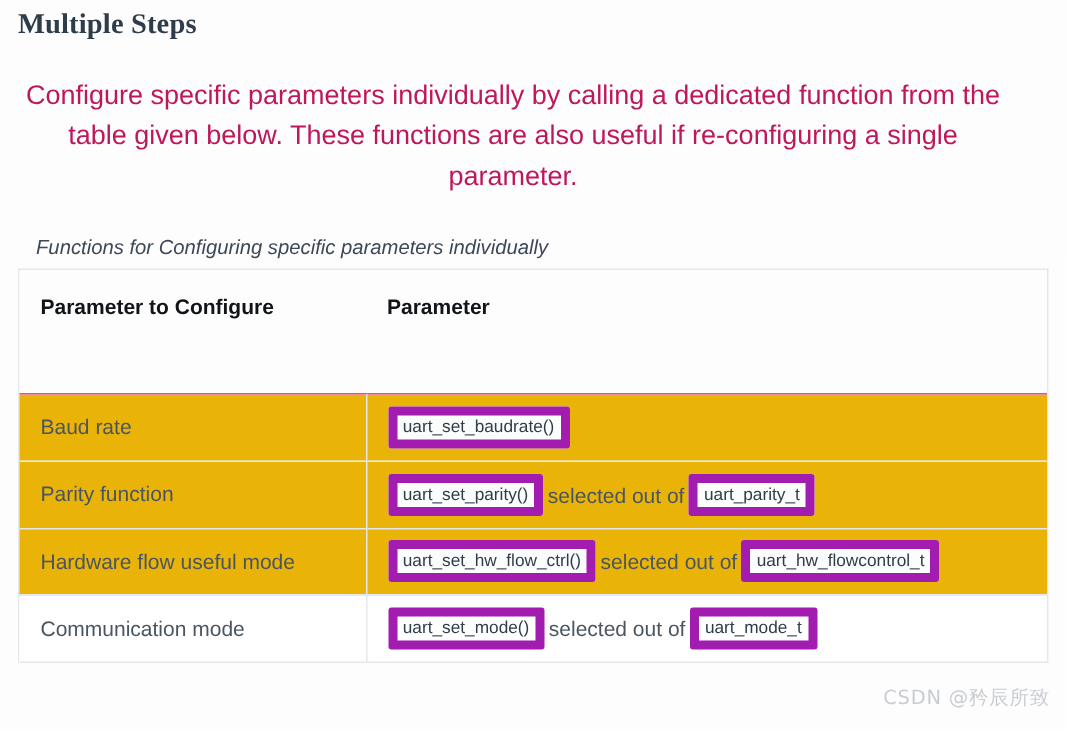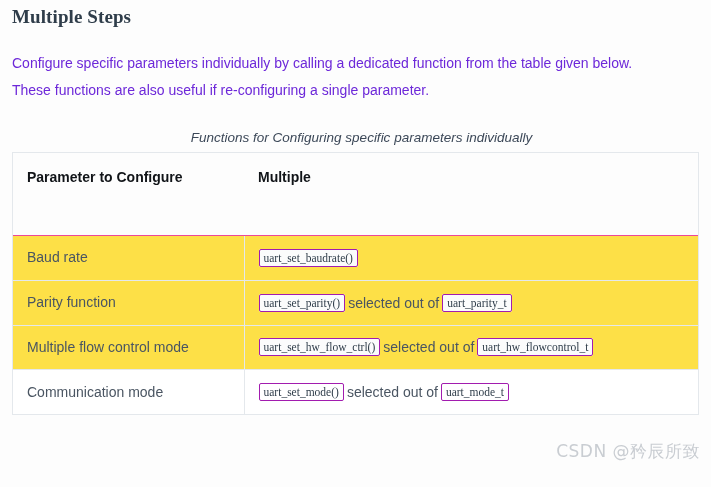--- a/index.html
+++ b/index.html
@@ -25,30 +25,30 @@
   .heading {
     font-family: "Liberation Serif", serif;
     font-weight: bold;
     font-size: 19px;
     color: #2f3d4a;
     margin: 0;
     padding-top: 6px;
     letter-spacing: 0.1px;
   }
   .intro {
-    font-size: 14px;
+    font-size: 18px;
     line-height: 27px;
-    color: #6d28d9;
+    color: #be185d;
     margin: 22px 0 0 0;
     max-width: 660px;
+    text-align: center;
   }
   .table-caption {
     font-size: 13.5px;
     font-style: italic;
-    text-align: center;
     color: #3c4858;
     margin-top: 26px;
     margin-bottom: 7px;
     padding-left: 12px;
   }
   .tbl-wrap {
     border: 1px solid #e4e8ec;
     border-bottom: none;
     background: #ffffff;
     width: 687px;
@@ -78,31 +78,31 @@
     padding: 11px 14px;
     border-bottom: 1px solid #e4e8ec;
     vertical-align: middle;
     line-height: 21px;
   }
   table.params td.param-cell {
     border-right: 1px solid #e4e8ec;
     width: 203px;
   }
   table.params tbody tr.odd td {
-    background: #fde047;
+    background: #eab308;
   }
   table.params tbody tr.even td {
     background: #ffffff;
   }
   code.inline {
-    font-family: Liberation Serif, serif;
+    font-family: Liberation Sans, sans-serif;
     font-size: 11.5px;
     color: #2f3d4a;
     background: #ffffff;
-    border: 1px solid #a21caf;
+    border: 6px solid #a21caf;
     border-radius: 2px;
     padding: 2px 4px;
     white-space: nowrap;
     vertical-align: middle;
   }
   tr.odd code.inline {
     background: #fbfcfc;
   }
   .sel-text {
     font-size: 14px;
@@ -110,22 +110,22 @@
     padding: 0 3px;
     vertical-align: middle;
   }
   .fn-cell-inner {
     display: block;
     white-space: nowrap;
   }
   .watermark {
     position: absolute;
     right: 11px;
-    bottom: 24px;
-    font-size: 17px;
+    bottom: 13px;
+    font-size: 13px;
     color: #c9cdd2;
     font-family: "DejaVu Sans", sans-serif;
     letter-spacing: 0.5px;
     pointer-events: none;
     user-select: none;
   }
 </style>
 </head>
 <body>
 
@@ -135,21 +135,21 @@
 
   <p class="intro">Configure specific parameters individually by calling a dedicated function from the table given below. These functions are also useful if re-configuring a single parameter.</p>
 
   <div class="table-caption">Functions for Configuring specific parameters individually</div>
 
   <div class="tbl-wrap">
     <table class="params">
       <thead>
         <tr>
           <th class="col-param">Parameter to Configure</th>
-          <th class="col-fn">Multiple</th>
+          <th class="col-fn">Parameter</th>
         </tr>
       </thead>
       <tbody>
 
         <tr class="odd">
           <td class="param-cell">Baud rate</td>
           <td class="fn-cell">
             <span class="fn-cell-inner">
               <code class="inline">uart_set_baudrate()</code>
             </span>
@@ -161,21 +161,21 @@
           <td class="param-cell">Parity function</td>
           <td class="fn-cell">
             <span class="fn-cell-inner">
               <code class="inline">uart_set_parity()</code><span class="sel-text">selected out of</span><code class="inline">uart_parity_t</code>
             </span>
           </td>
         </tr>
 
 
         <tr class="odd">
-          <td class="param-cell">Multiple flow control mode</td>
+          <td class="param-cell">Hardware flow useful mode</td>
           <td class="fn-cell">
             <span class="fn-cell-inner">
               <code class="inline">uart_set_hw_flow_ctrl()</code><span class="sel-text">selected out of</span><code class="inline">uart_hw_flowcontrol_t</code>
             </span>
           </td>
         </tr>
 
         <tr class="even">
           <td class="param-cell">Communication mode</td>
           <td class="fn-cell">

